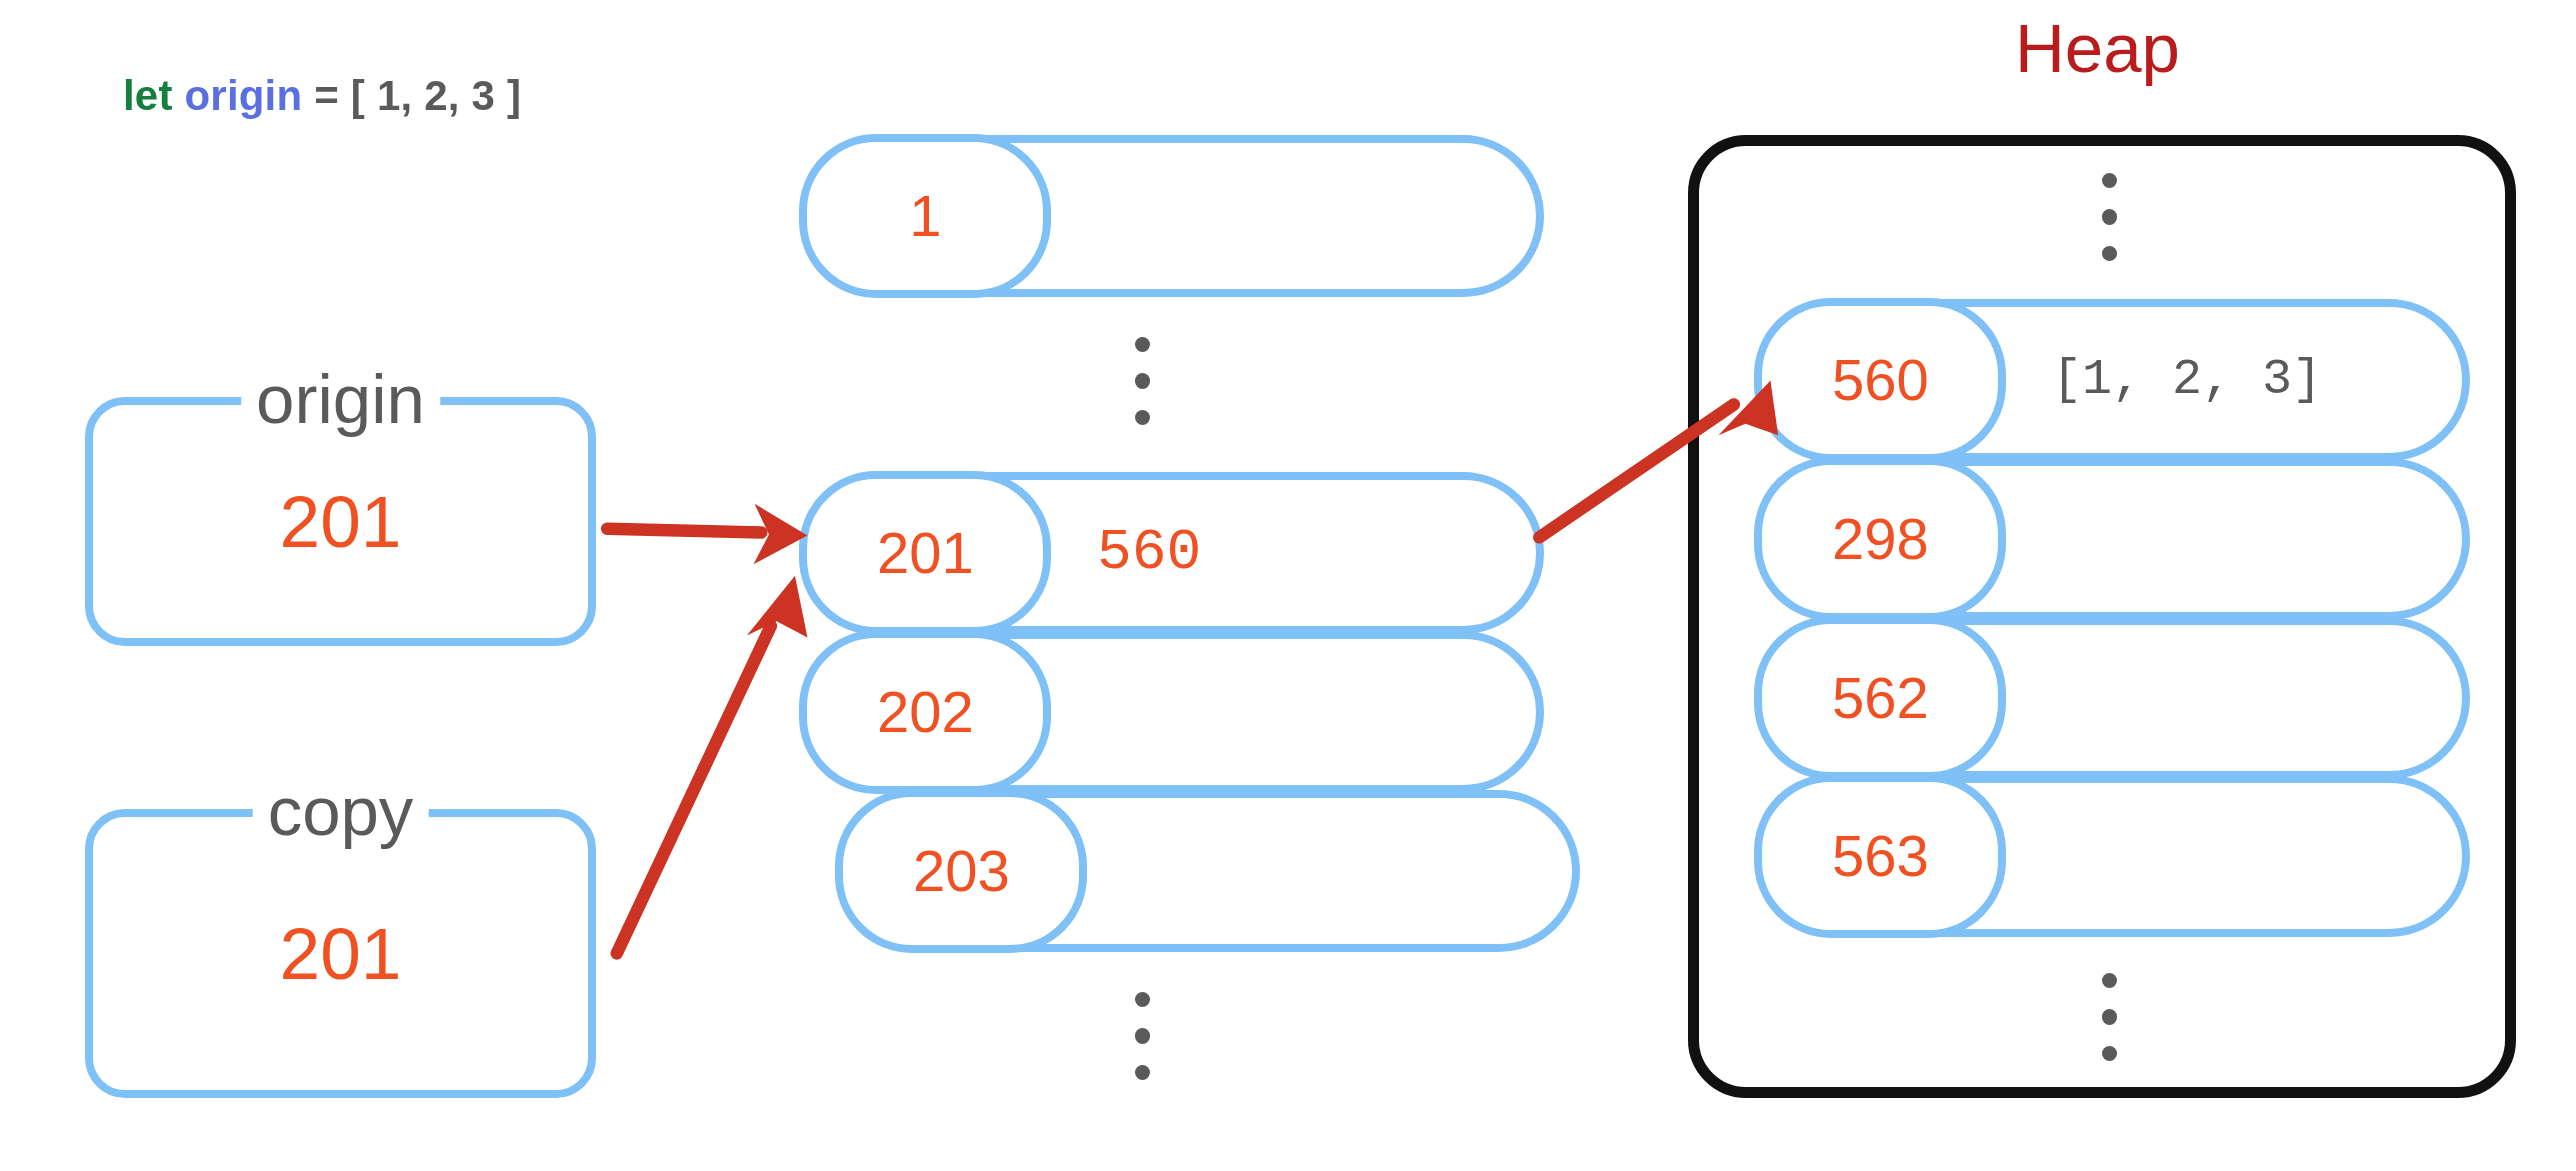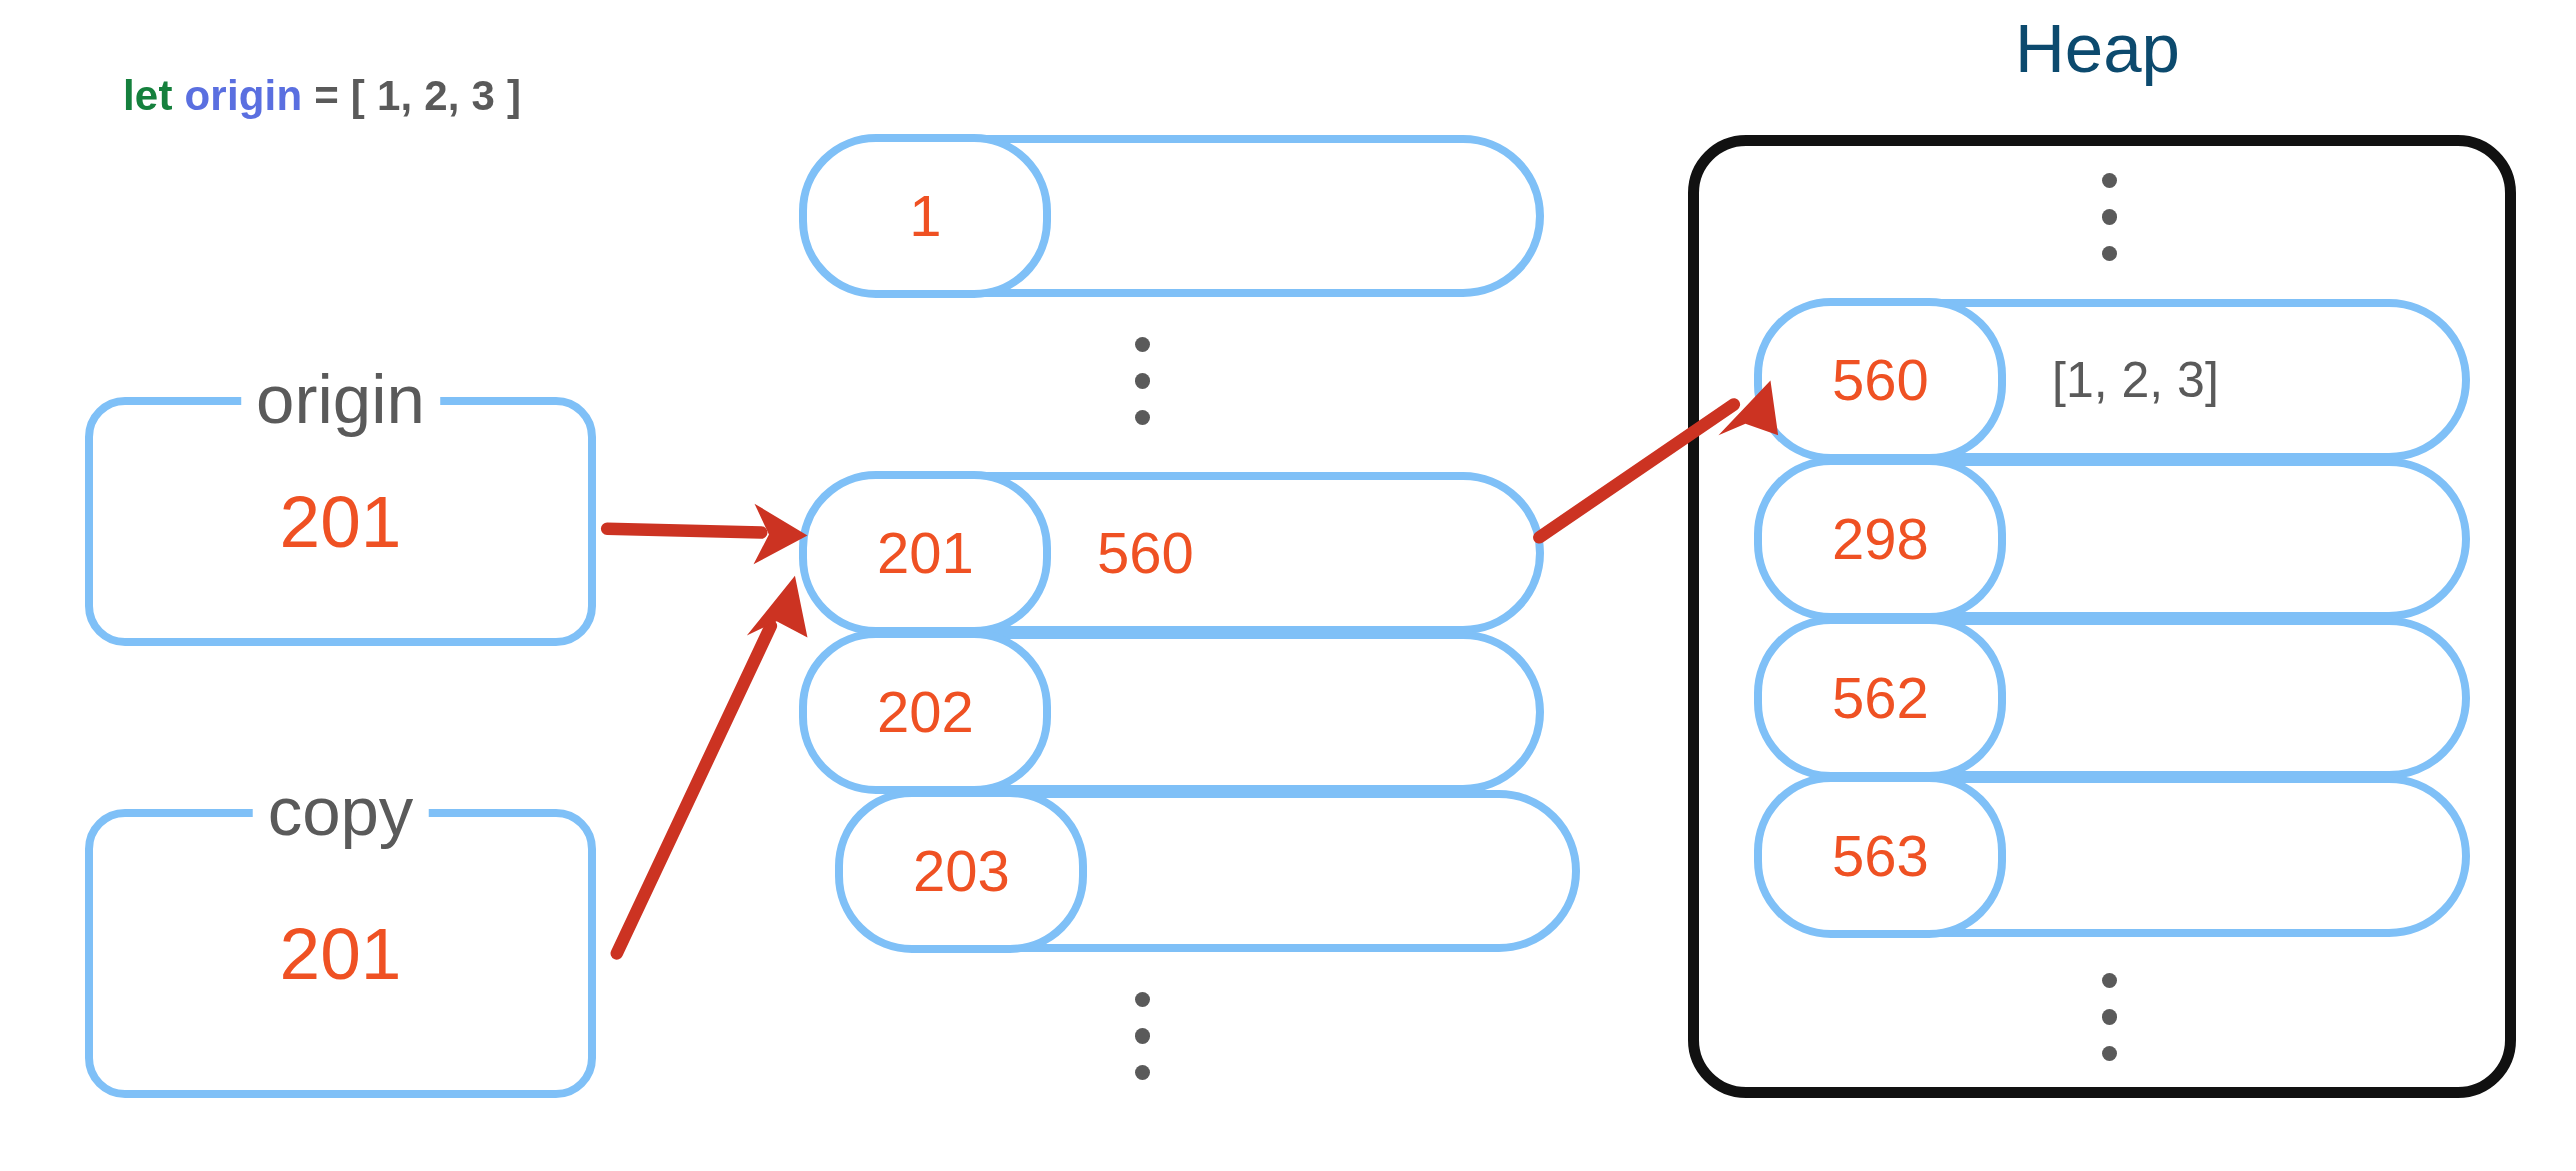--- a/index.html
+++ b/index.html
@@ -100,20 +100,21 @@
     font-size: 58px;
     color: #EF5123;
     line-height: 1;
   }
   .mem-val {
     position: absolute;
     left: 289px;
     display: flex;
     align-items: center;
     height: 100%;
+    font-family: Liberation Mono, monospace;
   }
   .mem-val-text {
     font-size: 58px;
     color: #EF5123;
     line-height: 1;
   }
   .mem-val-text.gray { color: #5A5A5A; font-size: 50px; }
 
   
   #stack-row-1   { left: 800px; top: 135px;  width: 744px; height: 162px; }
@@ -157,21 +158,21 @@
     box-sizing: border-box;
     border: 11.6px solid #111111;
     border-radius: 58px;
     background: transparent;
   }
   #heap-title {
     position: absolute;
     left: 2015px;
     top: 13.5px;
     font-size: 69px;
-    color: #0c4a6e;
+    color: #b91c1c;
     line-height: 1;
     white-space: nowrap;
   }
 
   
   #arrows {
     position: absolute;
     left: 0; top: 0;
     width: 2576px;
     height: 1171px;

